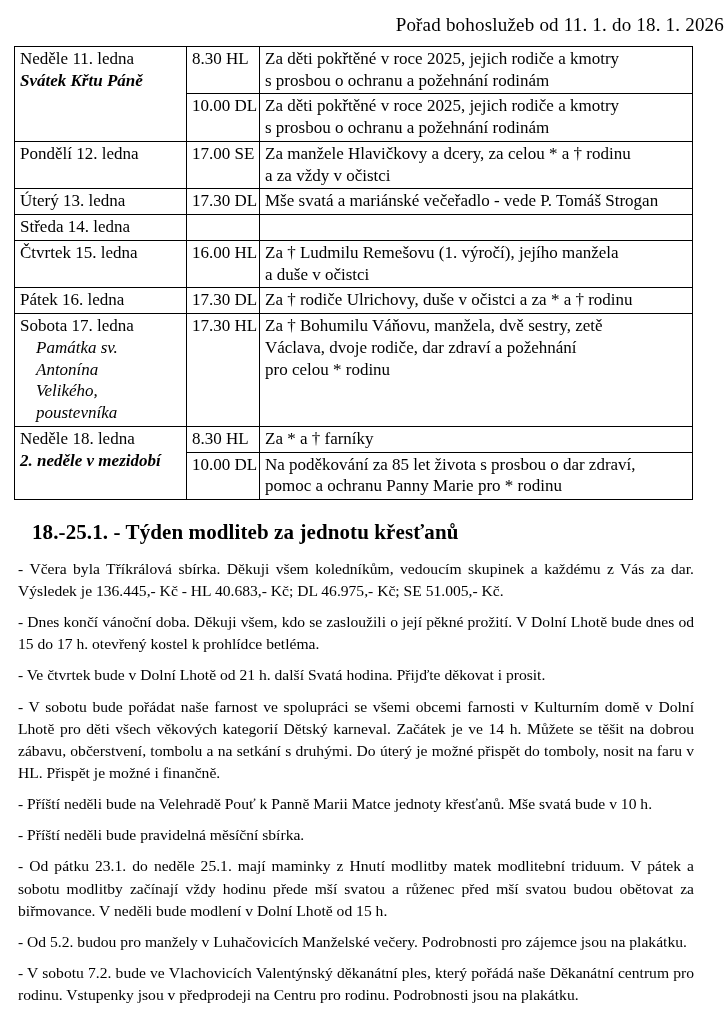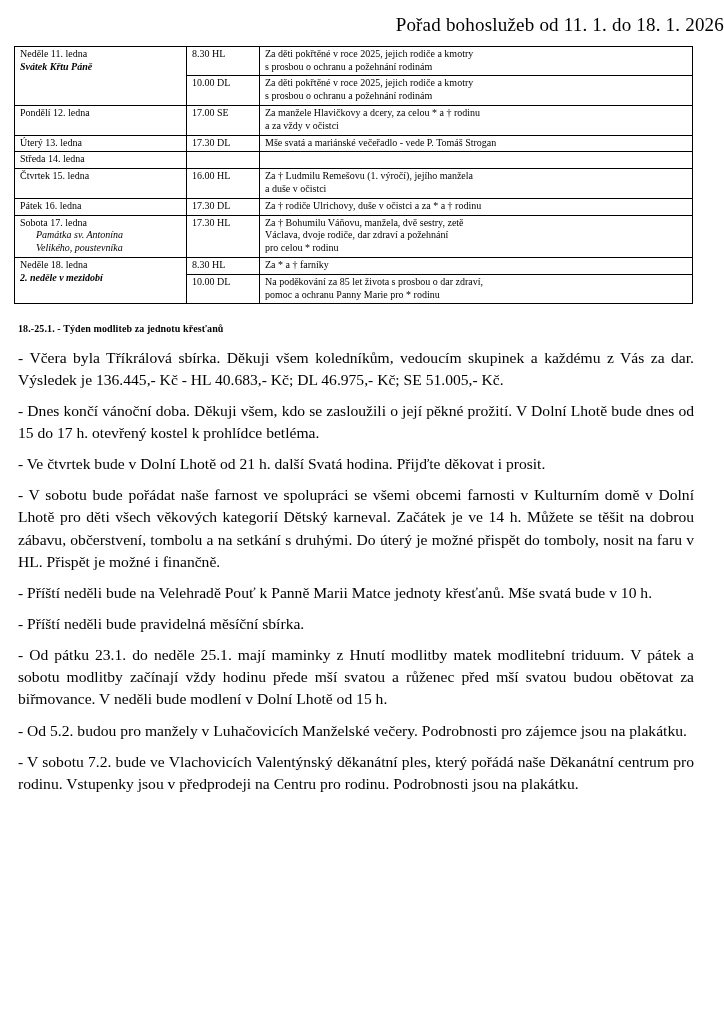--- a/index.html
+++ b/index.html
@@ -36,21 +36,21 @@
   }
 
   
   .sched-wrap {
     margin: 0 32px 0 14px;
   }
   table.sched {
     width: 678px;
     border-collapse: collapse;
     table-layout: fixed;
-    font-size: 10px;
+    font-size: 17px;
     line-height: 1.28;
     padding-left: 12px;
   }
   table.sched td {
     border: 1px solid #000000;
     padding: 1px 5px 2px 5px;
     vertical-align: top;
   }
   td.col-day   { width: 172px; }
   td.col-time  { width: 73px; text-align: left; white-space: nowrap; }
@@ -63,22 +63,22 @@
   td.v-mid { vertical-align: middle; }
 
   
   .body-text {
     margin: 0 30px 0 18px;
     font-size: 15.6px;
     line-height: 1.42;
   }
   .section-head {
     font-weight: bold;
-    font-size: 10px;
-    margin: 18px 0 10px 0;
+    font-size: 21px;
+    margin: 18px 0 10px 14px;
     letter-spacing: 0.1px;
   }
   p.note {
     margin: 8px 0 9px 0;
     text-align: justify;
     text-justify: inter-word;
     hyphens: none;
   }
   p.note:last-child { margin-bottom: 0; }
 </style>

